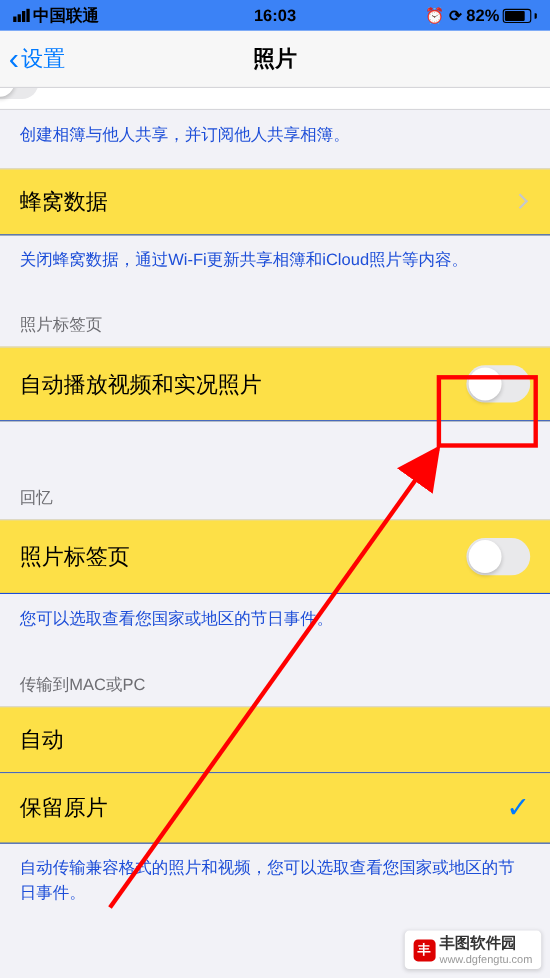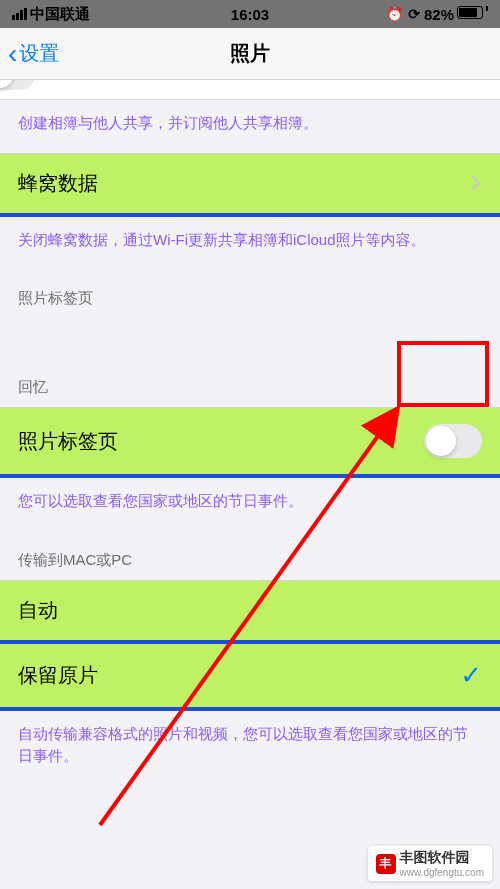--- a/index.html
+++ b/index.html
@@ -12,30 +12,30 @@
       position: relative;
     }
     .status-bar {
       height: 28px;
       display: flex;
       justify-content: space-between;
       align-items: center;
       padding: 0 12px;
       font-size: 15px;
       font-weight: 600;
-      background: #737373;
+      background: #3b82f6;
     }
     .status-left { display: flex; align-items: center; gap: 3px; }
     .status-center { position: absolute; left: 50%; transform: translateX(-50%); }
     .status-right { display: flex; align-items: center; gap: 4px; }
     .signal-bars { display: flex; align-items: flex-end; gap: 1px; }
     .bar { width: 3px; background: #000; }
     .bar1 { height: 5px; } .bar2 { height: 7px; } .bar3 { height: 10px; } .bar4 { height: 12px; }
     .status-icon { font-size: 14px; }
-    .battery { display: flex; align-items: flex-start; gap: 3px; }
+    .battery { display: flex; align-items: center; gap: 3px; }
     .battery-body {
       width: 26px; height: 13px; border: 1px solid #000; border-radius: 3px;
       position: relative; padding: 1px;
     }
     .battery-fill { width: 82%; height: 100%; background: #000; border-radius: 1px; }
     .battery-tip { width: 2px; height: 5px; background: #000; border-radius: 0 1px 1px 0; }
 
     .nav-bar {
       height: 52px;
       display: flex;
@@ -64,38 +64,38 @@
       height: 20px;
       border-bottom: 1px solid #d6d6da;
       position: relative;
     }
     .partial-toggle {
       position: absolute;
       right: 15px;
       top: -20px;
     }
     .footer-text {
-      color: #8b5cf6;
+      color: #1d4ed8;
       font-size: 15px;
       padding: 12px 18px 18px;
       line-height: 1.5;
     }
     .header-text {
       color: #6d6d72;
       font-size: 15px;
       padding: 20px 18px 10px;
     }
     .row {
-      background: #bef264;
+      background: #fde047;
       padding: 16px 18px;
       display: flex;
       align-items: center;
       justify-content: space-between;
       border-top: 1px solid #d6d6da;
-      border-bottom: 4px solid #1d4ed8;
+      border-bottom: 1px solid #1d4ed8;
       font-size: 20px;
       min-height: 60px;
       gap: 27px;
     }
     .row-label { color: #000; }
     .chevron {
       width: 10px; height: 10px;
       border-top: 2px solid #c7c7cc;
       border-right: 2px solid #c7c7cc;
       transform: rotate(45deg);
@@ -207,20 +207,26 @@
   </div>
   <div class="footer-text">创建相簿与他人共享，并订阅他人共享相簿。</div>
 
   <div class="row">
     <span class="row-label">蜂窝数据</span>
     <div class="chevron"></div>
   </div>
   <div class="footer-text">关闭蜂窝数据，通过Wi-Fi更新共享相簿和iCloud照片等内容。</div>
 
   <div class="header-text">照片标签页</div>
+  <div class="row">
+    <span class="row-label">自动播放视频和实况照片</span>
+    <div class="toggle">
+      <div class="toggle-knob"></div>
+    </div>
+  </div>
 
   <div class="group-spacer"></div>
 
   <div class="header-text">回忆</div>
   <div class="row">
     <span class="row-label">照片标签页</span>
     <div class="toggle">
       <div class="toggle-knob"></div>
     </div>
   </div>

